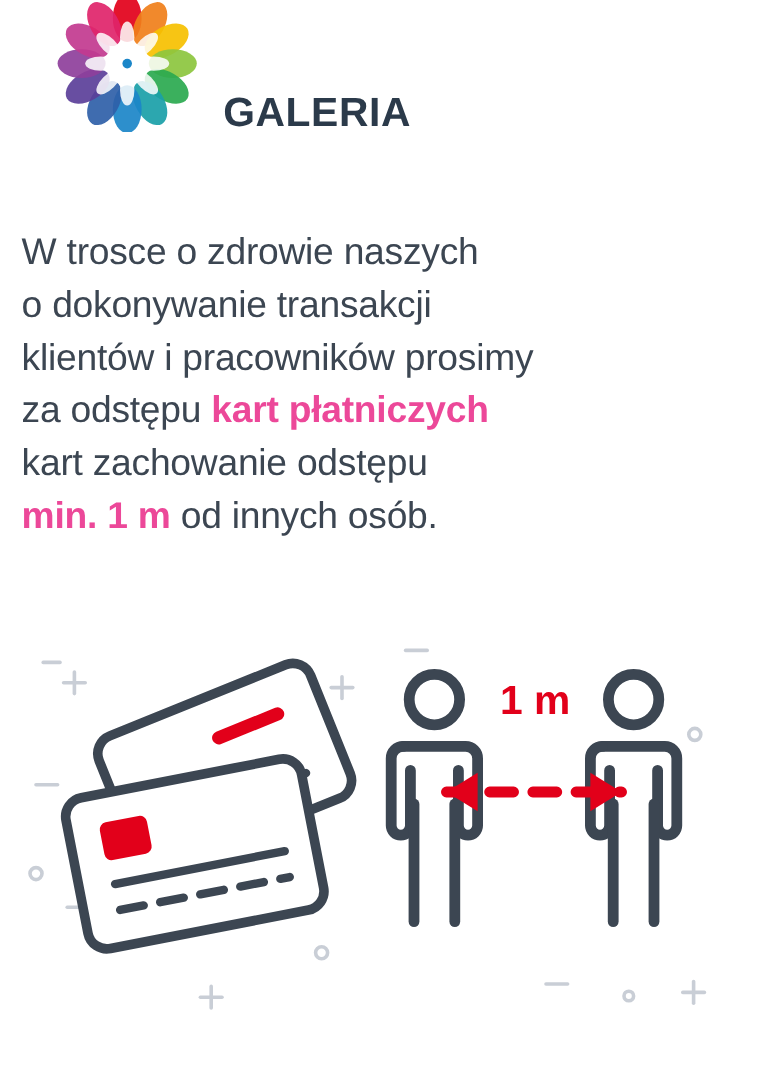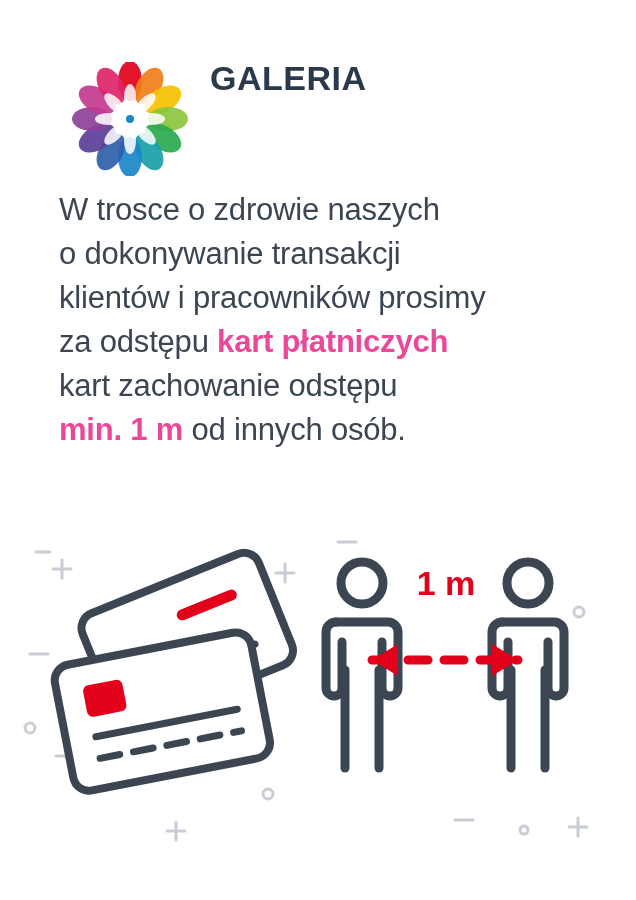--- a/index.html
+++ b/index.html
@@ -11,46 +11,45 @@
     height: 900px;
     background: #ffffff;
     font-family: "Liberation Sans", sans-serif;
     overflow: hidden;
     position: relative;
   }
 
   
   .header {
     display: flex;
-    align-items: flex-start;
-    padding: 62px 0 0 44px;
+    align-items: flex-end;
+    padding: 40px 0 0 44px;
     height: 110px;
     box-sizing: border-box;
-    margin-left: 24px;
   }
   .logo-mark {
     width: 124px;
     height: 114px;
     position: relative;
     flex: 0 0 auto;
   }
   .logo-mark svg { display: block; }
   .logo-text {
     margin-left: 18px;
     color: #2b3a4a;
     font-weight: bold;
     font-size: 34px;
     line-height: 0.95;
     letter-spacing: 0.5px;
   }
   .logo-text .l2 { display: block; }
 
   
   .message {
-    margin: 78px 0 0 59px;
+    margin: 78px 0 0 18px;
     width: 560px;
     color: #3c4652;
     font-size: 31px;
     line-height: 1.42;
     letter-spacing: -0.2px;
   }
   .message .red {
     color: #ec4899;
     font-weight: bold;
   }

